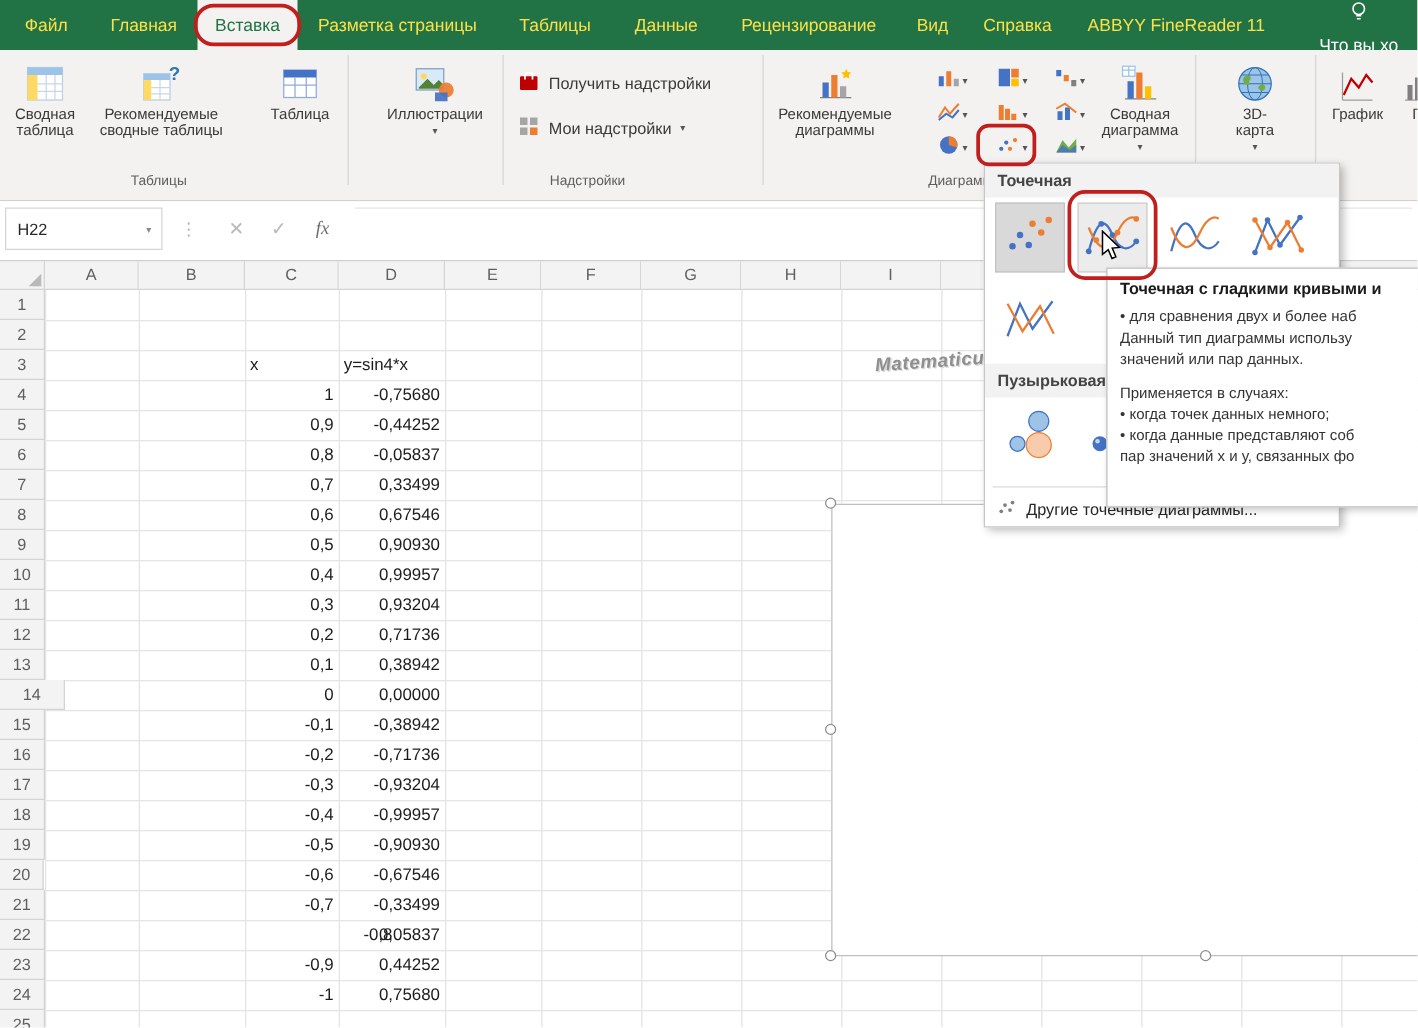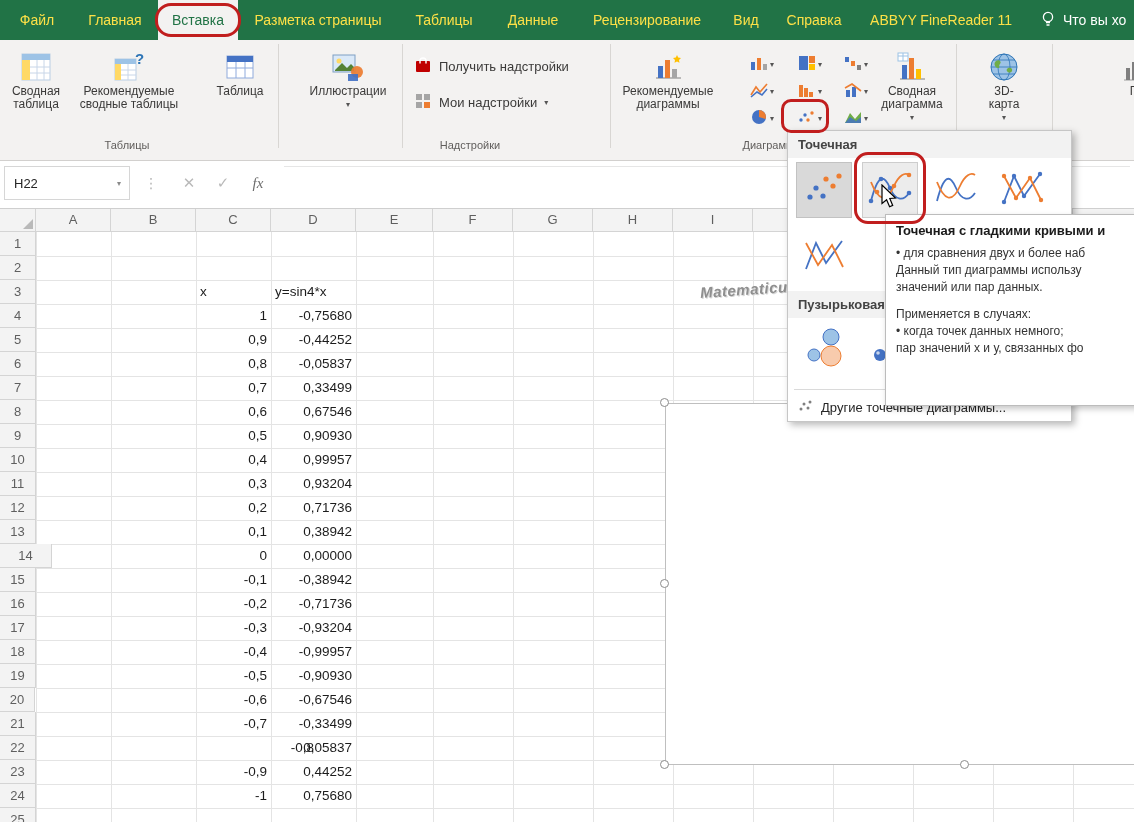--- a/index.html
+++ b/index.html
@@ -222,21 +222,21 @@
     <div class="tab" style="left:8px;width:58px;">Файл</div>
     <div class="tab" style="left:72px;width:86px;">Главная</div>
     <div class="tab active" style="left:158px;width:80px;">Вставка</div>
     <div class="tab" style="left:244px;width:148px;">Разметка страницы</div>
     <div class="tab" style="left:398px;width:92px;">Таблицы</div>
     <div class="tab" style="left:496px;width:74px;">Данные</div>
     <div class="tab" style="left:576px;width:142px;">Рецензирование</div>
     <div class="tab" style="left:724px;width:44px;">Вид</div>
     <div class="tab" style="left:774px;width:80px;">Справка</div>
     <div class="tab" style="left:858px;width:166px;">ABBYY FineReader 11</div>
-    <div class="tab-search" style="left:1040px;width:94px;">
+    <div class="tab-search" style="left:1040px;width:94px;flex-direction:column;">
       <span>
         <svg width="16" height="18" viewBox="0 0 16 18">
             <circle cx="8" cy="7" r="4.6" fill="none" stroke="#fff" stroke-width="1.3"></circle>
             <path d="M6 12.5h4M6.5 15h3" stroke="#fff" stroke-width="1.3"></path>
           </svg>
       </span>
       <span>Что вы хо</span>
     </div>
   </div>
 
@@ -423,20 +423,29 @@
             <path d="M2 15h26M4 8h22M4 22h22" stroke="#2e75b6" stroke-width=".8" fill="none"></path>
             <path d="M7 9c3-2 6 1 4 3s1 4-2 4c-3 0-5-5-2-7Z" fill="#70ad47"></path>
             <path d="M19 16c2-1 5 0 4 3-1 2-4 2-5 0-1-1 0-2 1-3Z" fill="#70ad47"></path>
           </svg>
       </span>
       <span style="width:48px;">3D-карта</span>
       <span class="arr">▾</span>
     </div>
     <div class="rsep" style="left:1052px;"></div>
 
+    <div class="bigbtn" style="left:1056px;width:60px;">
+      <span class="ic">
+        <svg width="28" height="26" viewBox="0 0 28 26">
+            <path d="M2 24H26M2 24V2" stroke="#9b9b9b"></path>
+            <polyline points="3,20 9,7 15,14 21,4 26,10" stroke="#c00000" stroke-width="1.8" fill="none"></polyline>
+          </svg>
+      </span>
+      <span>График</span>
+    </div>
     <div class="bigbtn" style="left:1114px;width:44px;">
       <span class="ic">
         <svg width="28" height="26" viewBox="0 0 28 26">
             <path d="M2 24H26" stroke="#9b9b9b"></path>
             <rect x="4" y="12" width="4" height="12" fill="#7f7f7f"></rect>
             <rect x="10" y="6" width="4" height="18" fill="#7f7f7f"></rect>
             <rect x="16" y="15" width="4" height="9" fill="#7f7f7f"></rect>
           </svg>
       </span>
       <span>Ги</span>
@@ -544,20 +553,21 @@
   </div>
 
   <div class="tooltip">
     <div class="tt-title">Точечная с гладкими кривыми и</div>
     <div class="tt-line">• для сравнения двух и более наб</div>
     <div class="tt-line">Данный тип диаграммы использу</div>
     <div class="tt-line">значений или пар данных.</div>
     <div class="tt-line tt-gap"></div>
     <div class="tt-line">Применяется в случаях:</div>
     <div class="tt-line">• когда точек данных немного;</div>
+    <div class="tt-line">• когда данные представляют соб</div>
     <div class="tt-line">пар значений х и у, связанных фо</div>
   </div>
 
   <div class="red-oval" style="left:155px;top:3px;width:86px;height:34px;"></div>
   <div class="red-oval" style="left:781px;top:99px;width:48px;height:34px;border-radius:10px;"></div>
   <div class="red-oval" style="left:854px;top:152px;width:72px;height:72px;border-radius:14px;"></div>
 
   <div class="cursor" style="left:880px;top:184px;">
     <svg width="20" height="26" viewBox="0 0 20 26">
         <path d="M2 1 L2 19.5 L6.6 15.7 L9.6 22.8 L12.7 21.4 L9.8 14.5 L15.5 14 Z" fill="#fff" stroke="#000" stroke-width="1.2"></path>

